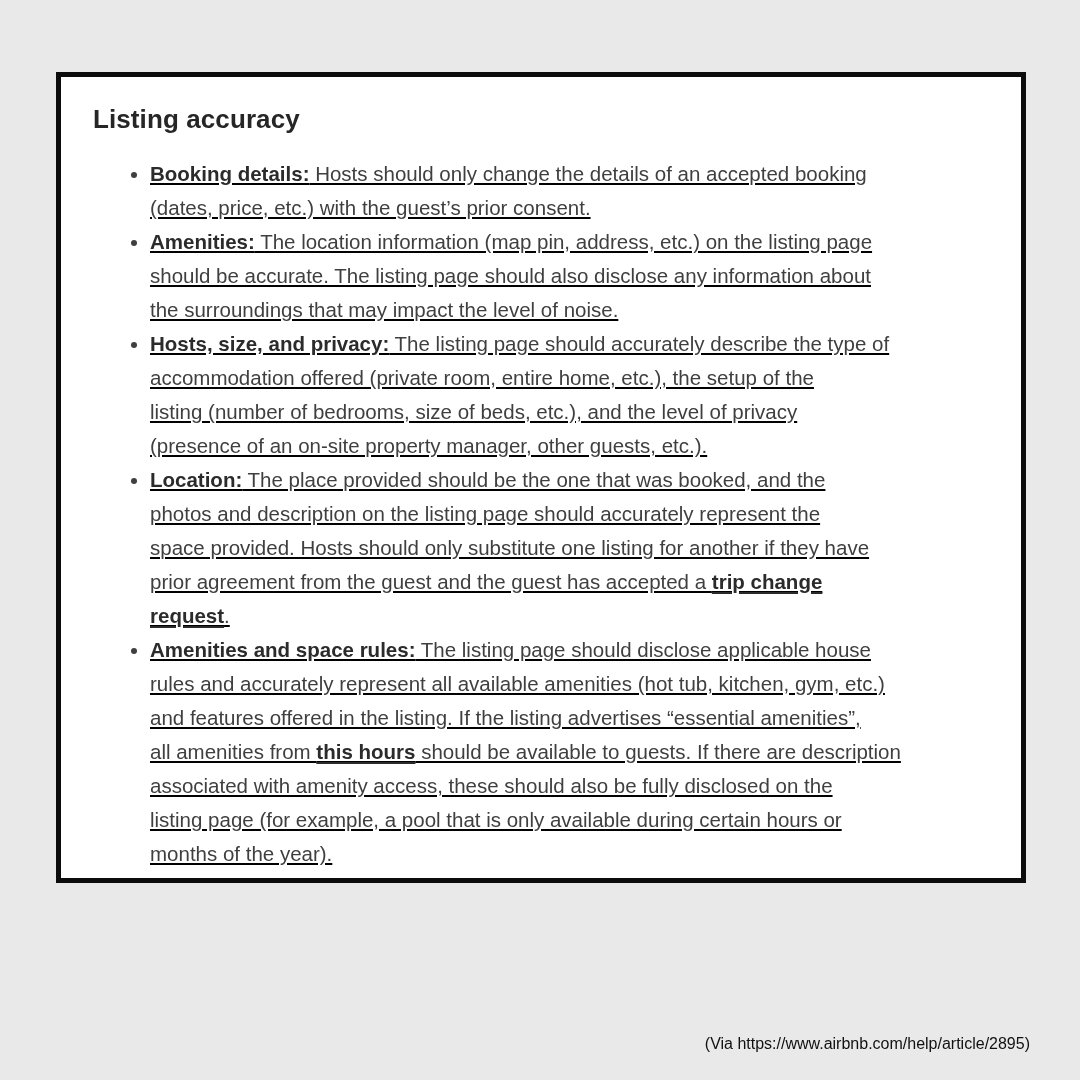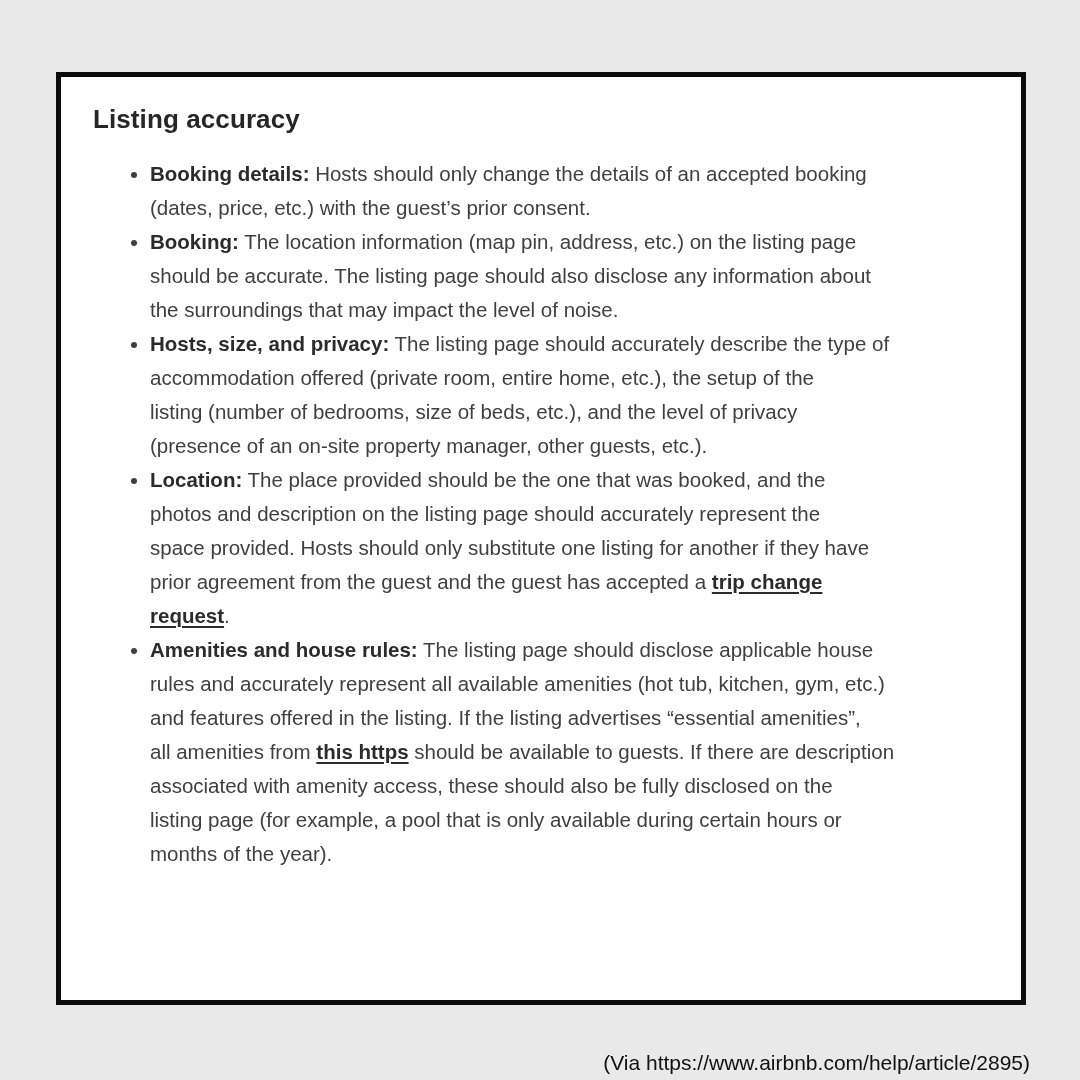--- a/index.html
+++ b/index.html
@@ -16,21 +16,21 @@
   body{
     width:1080px;height:1080px;
     position:relative;
     background:var(--page-bg);
     font-family:"Liberation Sans", sans-serif;
     overflow:hidden;
   }
   .card{
     position:absolute;
     left:56px;top:72px;
-    width:970px;height:933px;
+    width:970px;height:811px;
     background:var(--card-bg);
     border:5px solid var(--card-border);
     padding:26px 32px;
   }
   h1.title{
     margin:0;
     font-size:26px;
     line-height:32px;
     font-weight:bold;
     color:var(--heading);
@@ -40,20 +40,21 @@
     margin:14px 0 0 0;
     font-size:20.5px;
     line-height:34px;
     color:var(--body);
     white-space:pre-line;
   }
   ul.bullets{
     margin:22px 0 0 0;
     padding:0 0 0 57px;
     list-style:disc outside;
+    text-decoration:underline;
   }
   ul.bullets li{
     font-size:20.5px;
     line-height:34px;
     color:var(--body);
     white-space:pre-line;
   }
   ul.bullets li::marker{
     color:var(--body);
     font-size:20.5px;
@@ -67,50 +68,49 @@
     color:var(--strong);
     text-decoration:underline;
     text-decoration-thickness:2px;
     text-underline-offset:3px;
     cursor:pointer;
   }
   .caption{
     position:absolute;
     top:1029px;
     right:50px;
-    font-size:21px;
+    font-size:16px;
     line-height:30px;
     color:var(--caption);
     white-space:nowrap;
-    margin-top:19px;
   }
 </style>
 </head>
 <body>
 
 <div class="card">
   <h1 class="title">Listing accuracy</h1>
   <ul class="bullets">
       <li><span class="b">Booking details:</span><span class="t"> Hosts should only change the details of an accepted booking
 (dates, price, etc.) with the guest’s prior consent.</span></li>
-      <li><span class="b">Booking:</span><span class="t"> The location information (map pin, address, etc.) on the listing page
+      <li><span class="b">Amenities:</span><span class="t"> The location information (map pin, address, etc.) on the listing page
 should be accurate. The listing page should also disclose any information about
 the surroundings that may impact the level of noise.</span></li>
       <li><span class="b">Hosts, size, and privacy:</span><span class="t"> The listing page should accurately describe the type of
 accommodation offered (private room, entire home, etc.), the setup of the
 listing (number of bedrooms, size of beds, etc.), and the level of privacy
 (presence of an on-site property manager, other guests, etc.).</span></li>
       <li><span class="b">Location:</span><span class="t"> The place provided should be the one that was booked, and the
 photos and description on the listing page should accurately represent the
 space provided. Hosts should only substitute one listing for another if they have
 prior agreement from the guest and the guest has accepted a </span><a class="link" href="#">trip change
 request</a><span class="t">.</span></li>
-      <li><span class="b">Amenities and house rules:</span><span class="t"> The listing page should disclose applicable house
+      <li><span class="b">Amenities and space rules:</span><span class="t"> The listing page should disclose applicable house
 rules and accurately represent all available amenities (hot tub, kitchen, gym, etc.)
 and features offered in the listing. If the listing advertises “essential amenities”,
-all amenities from </span><a class="link" href="#">this https</a><span class="t"> should be available to guests. If there are description
+all amenities from </span><a class="link" href="#">this hours</a><span class="t"> should be available to guests. If there are description
 associated with amenity access, these should also be fully disclosed on the
 listing page (for example, a pool that is only available during certain hours or
 months of the year).</span></li>
     </ul>
 </div>
 
 <div class="caption">(Via https://www.airbnb.com/help/article/2895)</div>
 
 </body></html>

